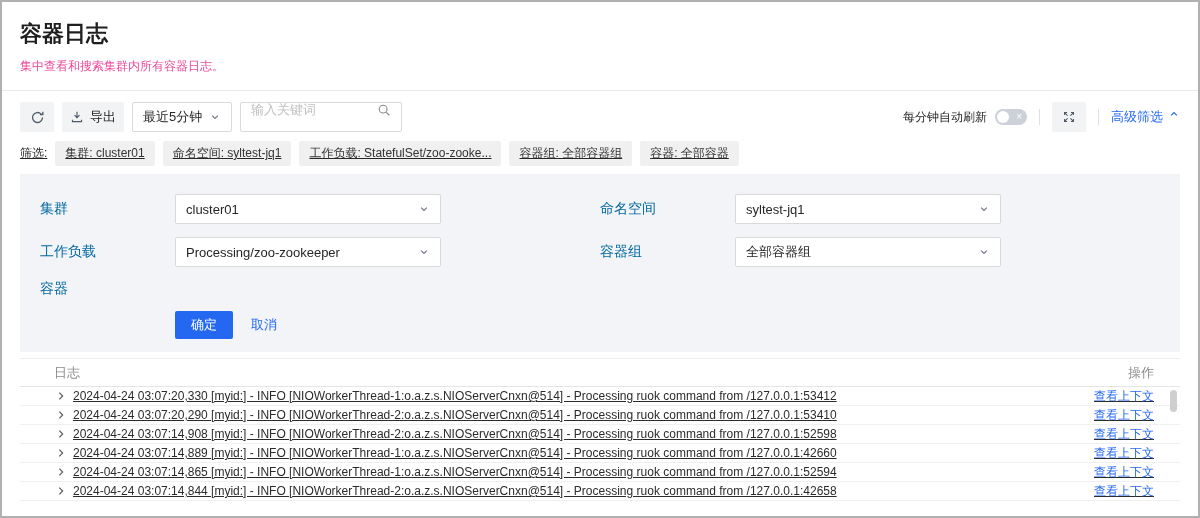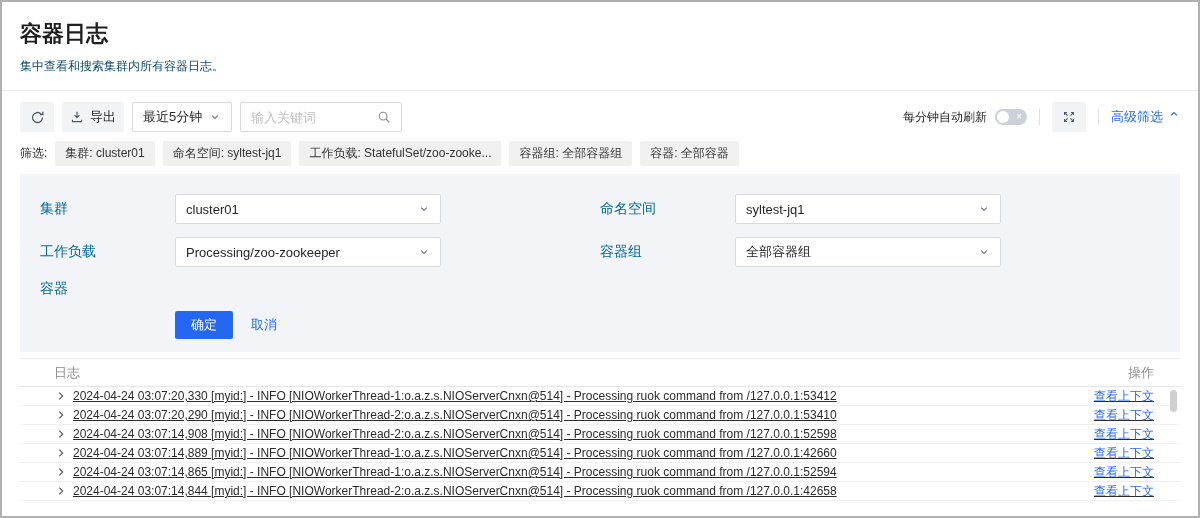--- a/index.html
+++ b/index.html
@@ -6,53 +6,53 @@
   html,body { width:1200px; height:518px; }
   body {
     font-family: "Liberation Sans", "DejaVu Sans", sans-serif;
     background:#fff; color:#262626;
     border:2px solid #b0b0b0;
     overflow:hidden;
   }
   
   .page-header { padding:17px 18px 15px; border-bottom:1px solid #e9e9e9; }
   .page-title { font-size:22px; font-weight:700; color:#1f1f1f; }
-  .page-subtitle { margin-top:9px; font-size:12px; color:#0c4a6e; }
+  .page-subtitle { margin-top:9px; font-size:12px; color:#ec4899; }
   .content { padding:0 18px; }
   
   .toolbar { margin-top:11px; display:flex; align-items:center; gap:8px; height:30px; }
   .icon-btn {
     height:30px; min-width:34px; padding:0 8px; border:none; border-radius:2px;
     background:#f2f3f5; display:flex; align-items:center; justify-content:center; gap:6px;
     font-size:13px; color:#262626; cursor:pointer; font-family:inherit;
   }
   .select-box {
     height:30px; background:#fff; border:1px solid #d9d9d9; border-radius:2px;
     display:flex; align-items:center; justify-content:space-between;
     padding:0 10px; font-size:13px; color:#262626; cursor:pointer;
   }
   .time-range { width:100px;text-align:center; }
   .search-box {
     height:30px; width:162px; border:1px solid #d9d9d9; border-radius:2px;
-    display:flex; align-items:center; padding:3px 10px; background:#fff;
+    display:flex; align-items:flex-end; padding:14px 10px; background:#fff;
   }
   .search-box input {
     border:none; outline:none; flex:1; font-size:13px; color:#262626;
     font-family:inherit; min-width:0; background:transparent;
   }
   .search-box input::placeholder { color:#bfbfbf; }
   .spacer { flex:1; }
   .auto-refresh-label { font-size:12px; color:#262626; }
   .switch { width:32px; height:16px; border-radius:8px; background:#ccd1d9; position:relative; cursor:pointer; }
   .switch .knob { position:absolute; left:2px; top:2px; width:12px; height:12px; border-radius:50%; background:#fff; }
   .switch .x-mark { position:absolute; right:5px; top:0; font-size:10px; line-height:15px; color:#fff; }
   .v-divider { width:1px; height:16px; background:#e0e0e0; margin:0 4px; }
   .adv-filter { display:flex; align-items:flex-start; gap:5px; color:#2468f2; font-size:13px; cursor:pointer; text-decoration:none; }
   
-  .filter-tags { margin-top:9px; display:flex; align-items:center; gap:8px; font-size:12px; }
+  .filter-tags { margin-top:9px; display:flex; align-items:center; gap:8px; font-size:12px;text-decoration:underline; }
   .filter-label { color:#262626; }
   .tag { background:#f0f0f0; color:#333; padding:4px 10px; border-radius:2px; white-space:nowrap; }
   
   .panel { margin-top:8px; background:#f2f4f7; padding:20px 20px 13px; }
   .panel-grid { display:grid; grid-template-columns:1fr 1fr; row-gap:13px; }
   .field { display:flex; align-items:center; }
   .field-label { width:135px; font-size:14px; color:#0369a1;font-family:Liberation Serif, serif; }
   .field-select { width:266px; }
   .panel-actions { margin-top:13px; margin-left:135px; display:flex; align-items:center; gap:18px; }
   .btn-primary {

